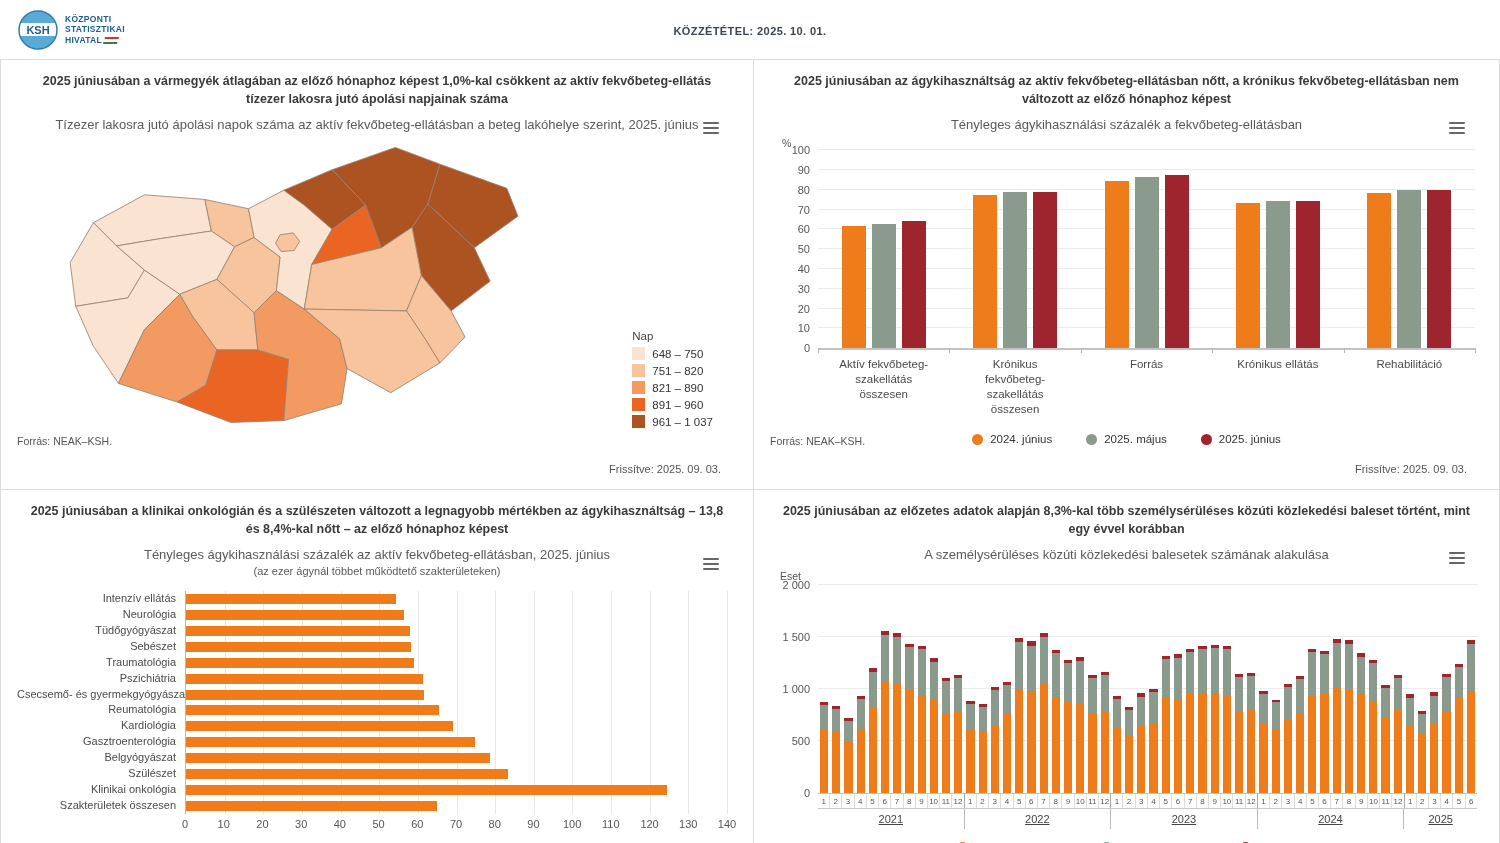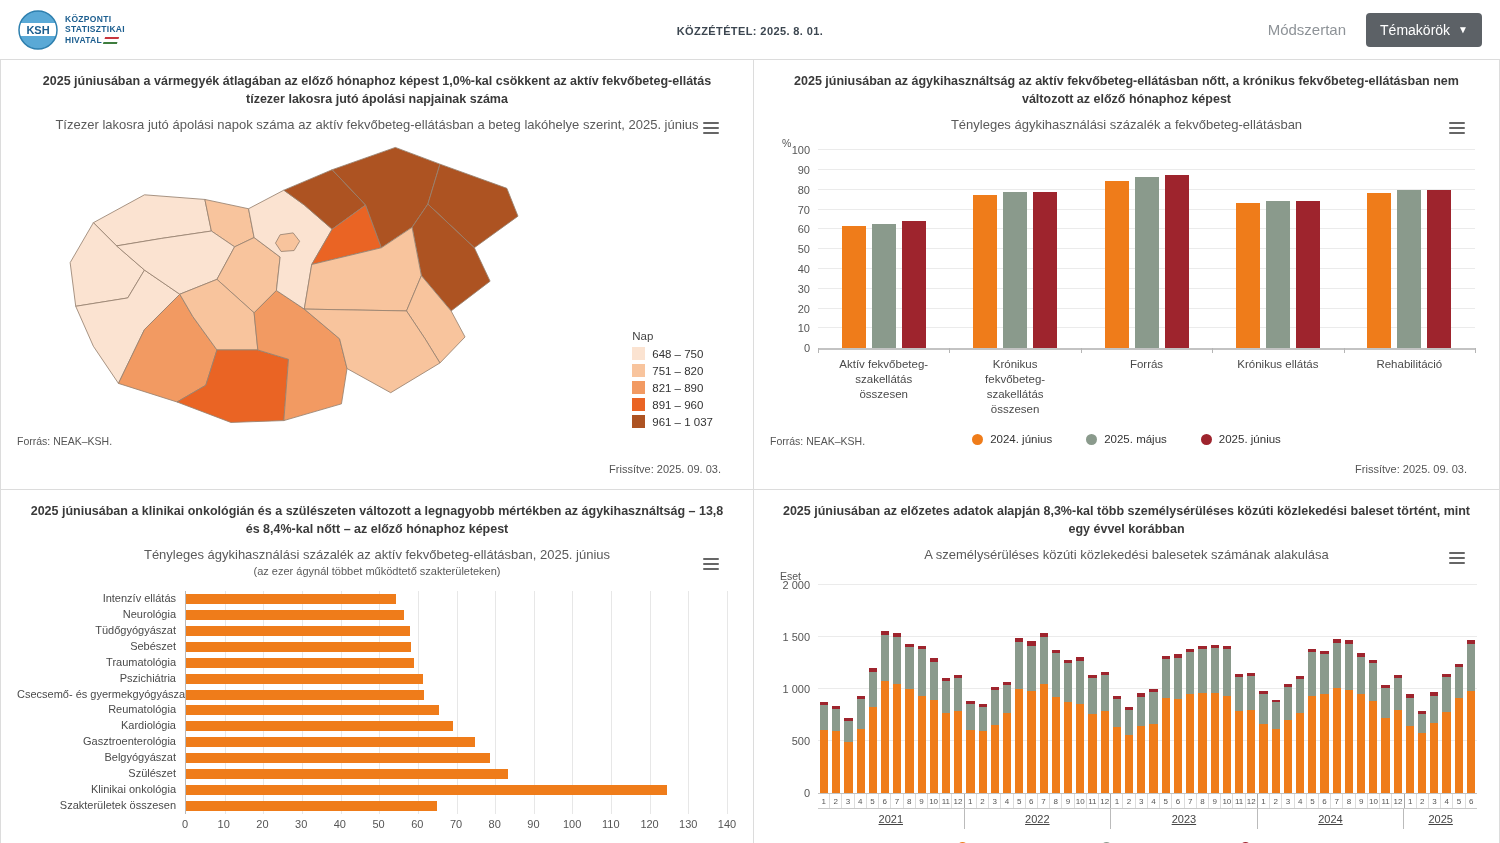--- a/index.html
+++ b/index.html
@@ -96,28 +96,21 @@
       <circle cx="20" cy="20" r="19" fill="none" stroke="#2d7fae" stroke-width="1.5"></circle>
       <text x="20" y="23.5" text-anchor="middle" font-size="11" font-weight="bold" fill="#1c5e8f" font-family="Liberation Sans, sans-serif">KSH</text>
     </svg>
     <div class="logo-text">
       <div>KÖZPONTI</div>
       <div>STATISZTIKAI</div>
       <div><span>HIVATAL</span><span class="flag"></span></div>
     </div>
   </div>
   <div class="hdr-center">
-    <div class="hdr-sub">KÖZZÉTÉTEL: 2025. 8. 01.</div>
-  </div>
-  <div class="hdr-right">
-    <a class="lnk">Módszertan</a>
-    <button class="btn-dark">
-      <span>Témakörök</span>
-      <span class="caret">▼</span>
-    </button>
+    <div class="hdr-sub">KÖZZÉTÉTEL: 2025. 10. 01.</div>
   </div>
 </div>
 
 <div class="grid">
 
   <section class="panel">
     <div class="headline">2025 júniusában a vármegyék átlagában az előző hónaphoz képest 1,0%-kal csökkent az aktív fekvőbeteg-ellátás tízezer lakosra jutó ápolási napjainak száma</div>
     <div style="position:relative;">
       <div class="chart-title">Tízezer lakosra jutó ápolási napok száma az aktív fekvőbeteg-ellátásban a beteg lakóhelye szerint, 2025. június</div>
       <div class="menu-icon" style="top:2px;">

